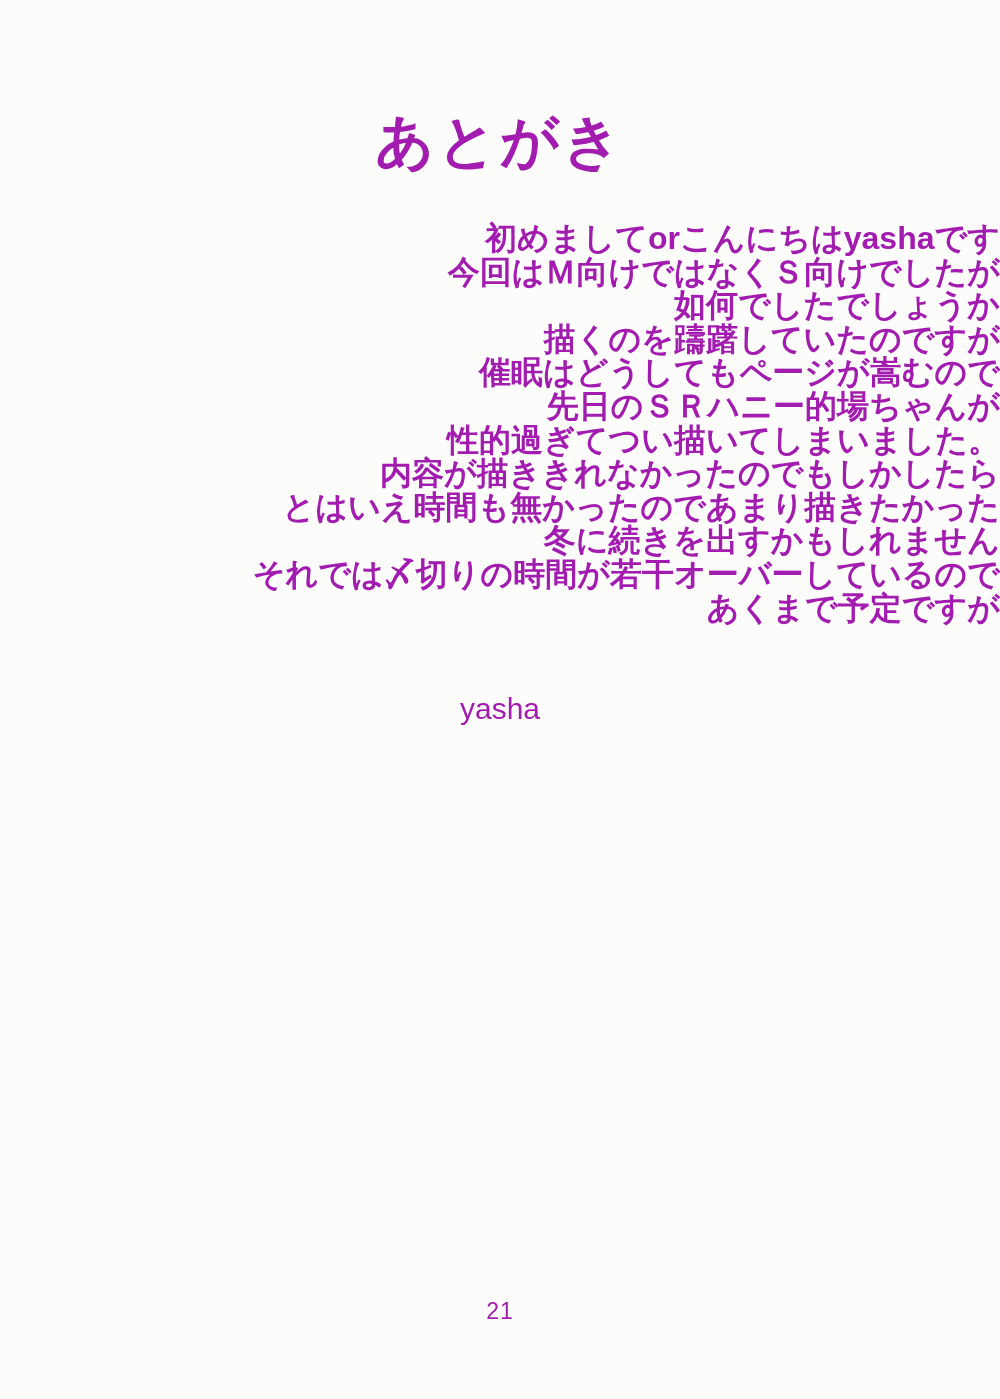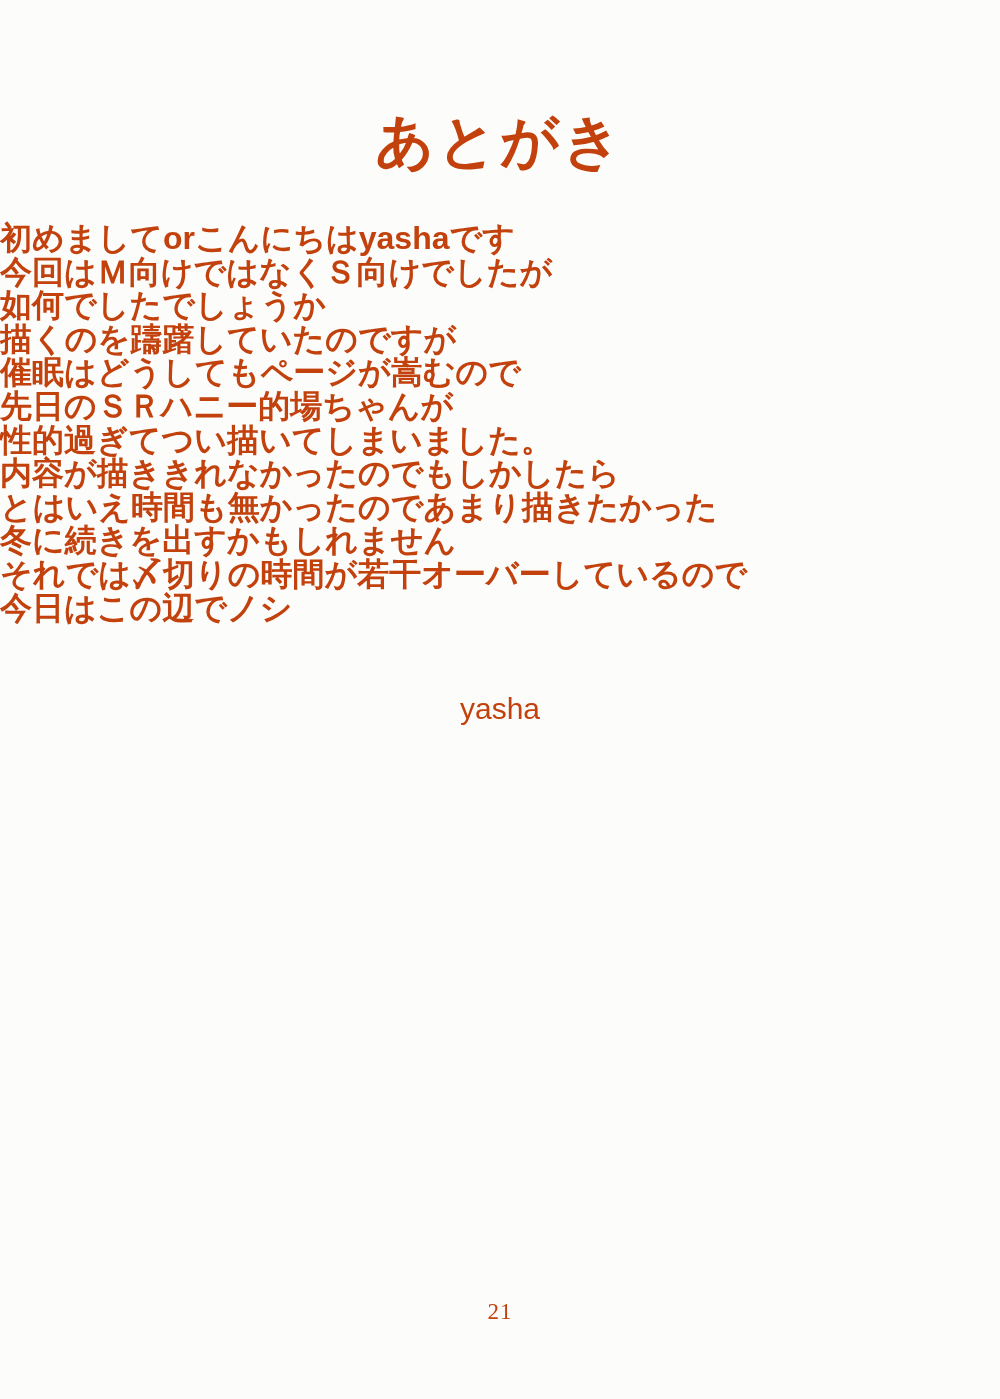--- a/index.html
+++ b/index.html
@@ -6,42 +6,42 @@
     margin: 0;
     padding: 0;
     background: #e8e8e6;
   }
   .page {
     position: relative;
     width: 1000px;
     height: 1399px;
     margin: 0 auto;
     background: #fcfcfa;
-    color: #c2410c;
+    color: #a21caf;
     overflow: hidden;
   }
   .title {
     position: absolute;
     top: 110px;
     left: 0;
     width: 100%;
     margin: 0;
     text-align: center;
     font-family: "Liberation Serif", serif;
     font-weight: bold;
     font-size: 58px;
     line-height: 1.1;
     letter-spacing: 3px;
   }
   .afterword {
     position: absolute;
     top: 222px;
     left: 0;
     width: 100%;
-    text-align: left;
+    text-align: right;
     font-family: "Liberation Sans", sans-serif;
     font-weight: bold;
     font-size: 32px;
     line-height: 33.6px;
     white-space: nowrap;
   }
   .afterword .line {
     width: 100%;
   }
   .signature {
@@ -54,21 +54,21 @@
     font-weight: normal;
     font-size: 30px;
     line-height: 1;
   }
   .page-number {
     position: absolute;
     top: 1300px;
     left: 0;
     width: 100%;
     text-align: center;
-    font-family: Liberation Serif, serif;
+    font-family: Liberation Sans, sans-serif;
     font-weight: normal;
     font-size: 23px;
     line-height: 1;
     letter-spacing: 1px;
   }
 </style>
 </head>
 <body>
 
 <div class="page">
@@ -80,20 +80,20 @@
     <div class="line">今回はＭ向けではなくＳ向けでしたが</div>
     <div class="line">如何でしたでしょうか</div>
     <div class="line">描くのを躊躇していたのですが</div>
     <div class="line">催眠はどうしてもページが嵩むので</div>
     <div class="line">先日のＳＲハニー的場ちゃんが</div>
     <div class="line">性的過ぎてつい描いてしまいました。</div>
     <div class="line">内容が描ききれなかったのでもしかしたら</div>
     <div class="line">とはいえ時間も無かったのであまり描きたかった</div>
     <div class="line">冬に続きを出すかもしれません</div>
     <div class="line">それでは〆切りの時間が若干オーバーしているので</div>
-    <div class="line">今日はこの辺でノシ</div>
+    <div class="line">あくまで予定ですが</div>
   </div>
 
   <div class="signature">yasha</div>
 
   <div class="page-number">21</div>
 
 </div>
 
 </body></html>

